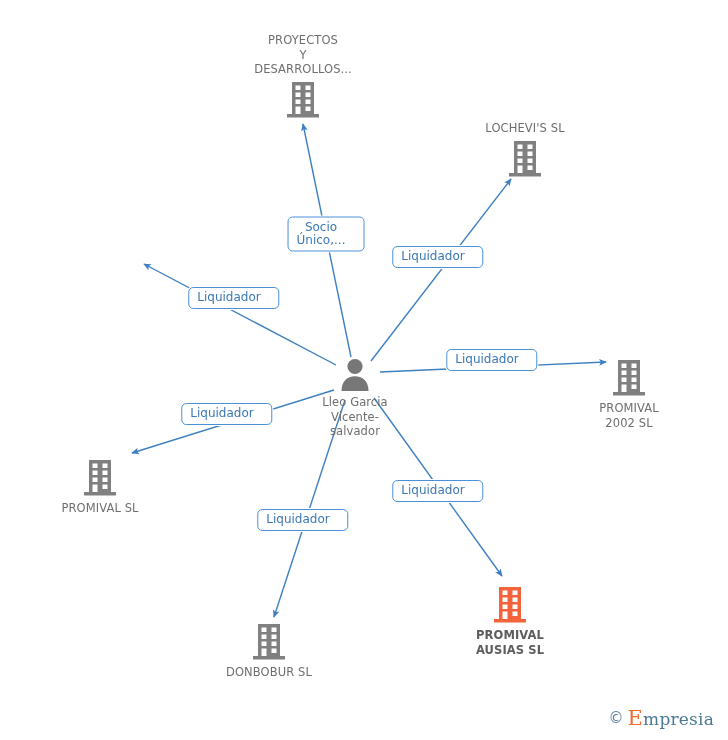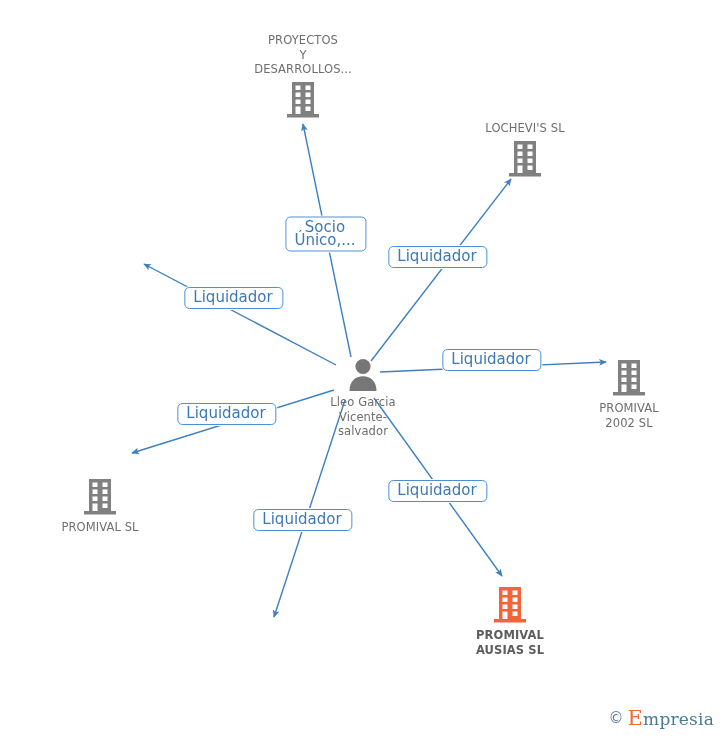--- a/index.html
+++ b/index.html
@@ -60,23 +60,23 @@
     height: 34px;
     display: block;
   }
   .edge-label {
     position: absolute;
     transform: translate(-50%, -50%);
     background: #ffffff;
     border: 1.3px solid #4a90d9;
     border-radius: 5px;
     color: #3c78b4;
-    font-size: 15px;
+    font-size: 12px;
     line-height: 13px;
-    padding: 3px 10px 4px 8px;
+    padding: 3px 18px 4px 8px;
     white-space: pre-line;
     text-align: center;
     box-shadow: 0 0 0 1px #ffffff;
   }
   #watermark {
     position: absolute;
     right: 14px;
     bottom: 10px;
     display: flex;
     align-items: center;
@@ -114,21 +114,21 @@
         <line x1="351" y1="357" x2="303" y2="124" stroke="#3d7fc1" stroke-width="1.4" marker-end="url(#arrow)"></line>
         <line x1="371" y1="361" x2="511" y2="179" stroke="#3d7fc1" stroke-width="1.4" marker-end="url(#arrow)"></line>
         <line x1="336" y1="365" x2="144" y2="264" stroke="#3d7fc1" stroke-width="1.4" marker-end="url(#arrow)"></line>
         <line x1="380" y1="372" x2="606" y2="362" stroke="#3d7fc1" stroke-width="1.4" marker-end="url(#arrow)"></line>
         <line x1="334" y1="390" x2="132" y2="453" stroke="#3d7fc1" stroke-width="1.4" marker-end="url(#arrow)"></line>
         <line x1="345" y1="400" x2="274" y2="617" stroke="#3d7fc1" stroke-width="1.4" marker-end="url(#arrow)"></line>
         <line x1="374" y1="398" x2="502" y2="576" stroke="#3d7fc1" stroke-width="1.4" marker-end="url(#arrow)"></line>
       </g>
   </svg>
 
-  <div class="node" style="left:363px; top:357px;">
+  <div class="node" style="left:355px; top:357px;">
     <span class="node-icon person-icon">
       <svg viewBox="0 0 32 34" width="32" height="34" xmlns="http://www.w3.org/2000/svg">
         <circle cx="16" cy="9.5" r="7.6" fill="#777777"></circle>
         <path d="M2.5 34 C2.5 24.2 8.4 19.2 16 19.2 C23.6 19.2 29.5 24.2 29.5 34 Z" fill="#777777"></path>
       </svg>
     </span>
     <span class="node-label below">Lleo Garcia
 Vicente-
 salvador</span>
   </div>
@@ -184,38 +184,55 @@
         <rect x="19.5" y="18.5" width="5" height="4.5" fill="#ffffff"></rect>
         <rect x="9.5" y="25.5" width="5" height="7.5" fill="#ffffff"></rect>
         <rect x="19.5" y="25.5" width="5" height="4.5" fill="#ffffff"></rect>
         <rect x="1" y="33" width="32" height="3.5" fill="#808080"></rect>
       </svg>
     </span>
     <span class="node-label below">PROMIVAL
 2002 SL</span>
   </div>
 
-  <div class="node" style="left:100px; top:478px;text-align:right;">
+  <div class="node" style="left:100px; top:459px;text-align:right;">
     <span class="node-icon">
       <svg viewBox="0 0 34 38" width="34" height="38" xmlns="http://www.w3.org/2000/svg">
         <rect x="6" y="1" width="22" height="32" fill="#808080"></rect>
         <rect x="9.5" y="4.5" width="5" height="4.5" fill="#ffffff"></rect>
         <rect x="19.5" y="4.5" width="5" height="4.5" fill="#ffffff"></rect>
         <rect x="9.5" y="11.5" width="5" height="4.5" fill="#ffffff"></rect>
         <rect x="19.5" y="11.5" width="5" height="4.5" fill="#ffffff"></rect>
         <rect x="9.5" y="18.5" width="5" height="4.5" fill="#ffffff"></rect>
         <rect x="19.5" y="18.5" width="5" height="4.5" fill="#ffffff"></rect>
         <rect x="9.5" y="25.5" width="5" height="7.5" fill="#ffffff"></rect>
         <rect x="19.5" y="25.5" width="5" height="4.5" fill="#ffffff"></rect>
         <rect x="1" y="33" width="32" height="3.5" fill="#808080"></rect>
       </svg>
     </span>
     <span class="node-label below">PROMIVAL SL</span>
   </div>
 
+  <div class="node" style="left:269px; top:623px;">
+    <span class="node-icon">
+      <svg viewBox="0 0 34 38" width="34" height="38" xmlns="http://www.w3.org/2000/svg">
+        <rect x="6" y="1" width="22" height="32" fill="#808080"></rect>
+        <rect x="9.5" y="4.5" width="5" height="4.5" fill="#ffffff"></rect>
+        <rect x="19.5" y="4.5" width="5" height="4.5" fill="#ffffff"></rect>
+        <rect x="9.5" y="11.5" width="5" height="4.5" fill="#ffffff"></rect>
+        <rect x="19.5" y="11.5" width="5" height="4.5" fill="#ffffff"></rect>
+        <rect x="9.5" y="18.5" width="5" height="4.5" fill="#ffffff"></rect>
+        <rect x="19.5" y="18.5" width="5" height="4.5" fill="#ffffff"></rect>
+        <rect x="9.5" y="25.5" width="5" height="7.5" fill="#ffffff"></rect>
+        <rect x="19.5" y="25.5" width="5" height="4.5" fill="#ffffff"></rect>
+        <rect x="1" y="33" width="32" height="3.5" fill="#808080"></rect>
+      </svg>
+    </span>
+    <span class="node-label below">DONBOBUR SL</span>
+  </div>
 
   <div class="node" style="left:510px; top:586px;">
     <span class="node-icon">
       <svg viewBox="0 0 34 38" width="34" height="38" xmlns="http://www.w3.org/2000/svg">
         <rect x="6" y="1" width="22" height="32" fill="#F4643A"></rect>
         <rect x="9.5" y="4.5" width="5" height="4.5" fill="#ffffff"></rect>
         <rect x="19.5" y="4.5" width="5" height="4.5" fill="#ffffff"></rect>
         <rect x="9.5" y="11.5" width="5" height="4.5" fill="#ffffff"></rect>
         <rect x="19.5" y="11.5" width="5" height="4.5" fill="#ffffff"></rect>
         <rect x="9.5" y="18.5" width="5" height="4.5" fill="#ffffff"></rect>

